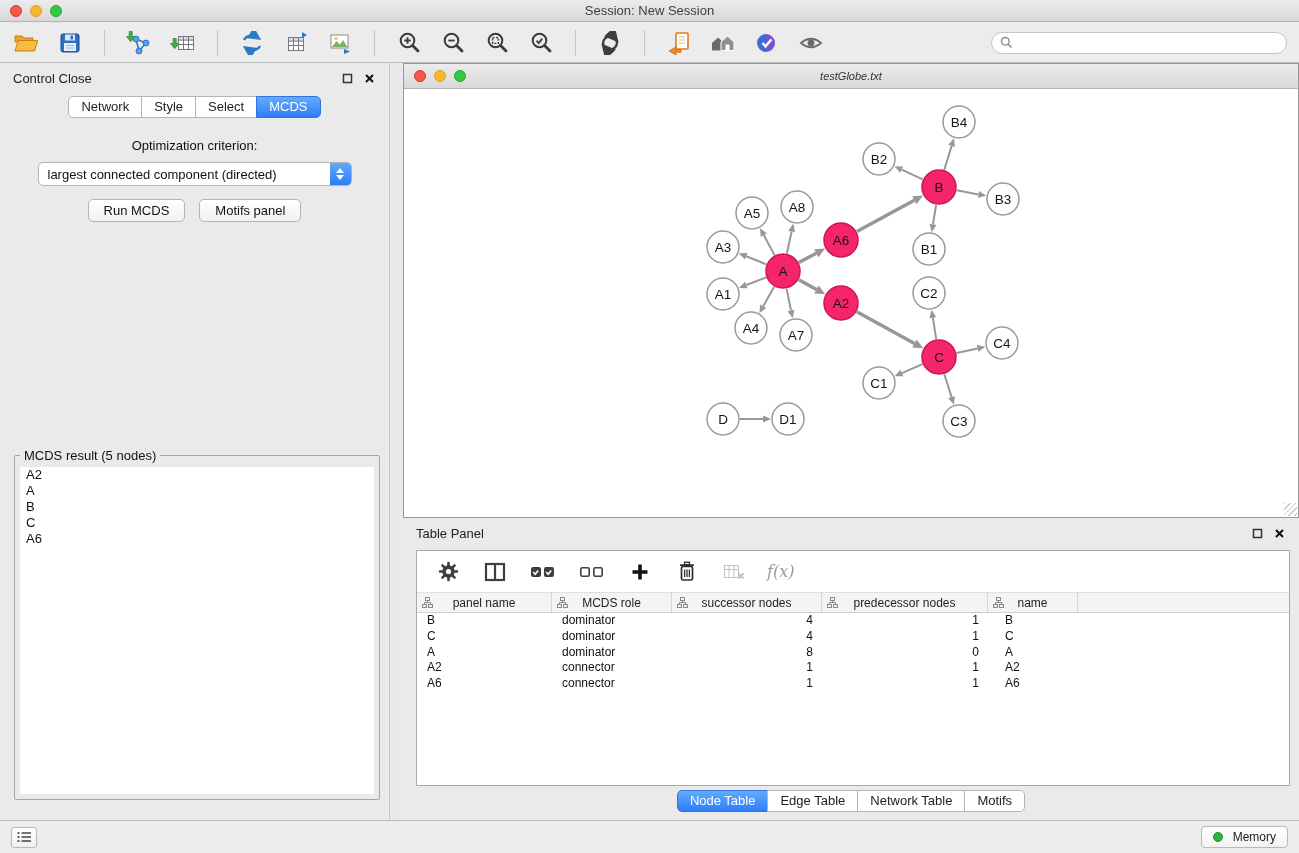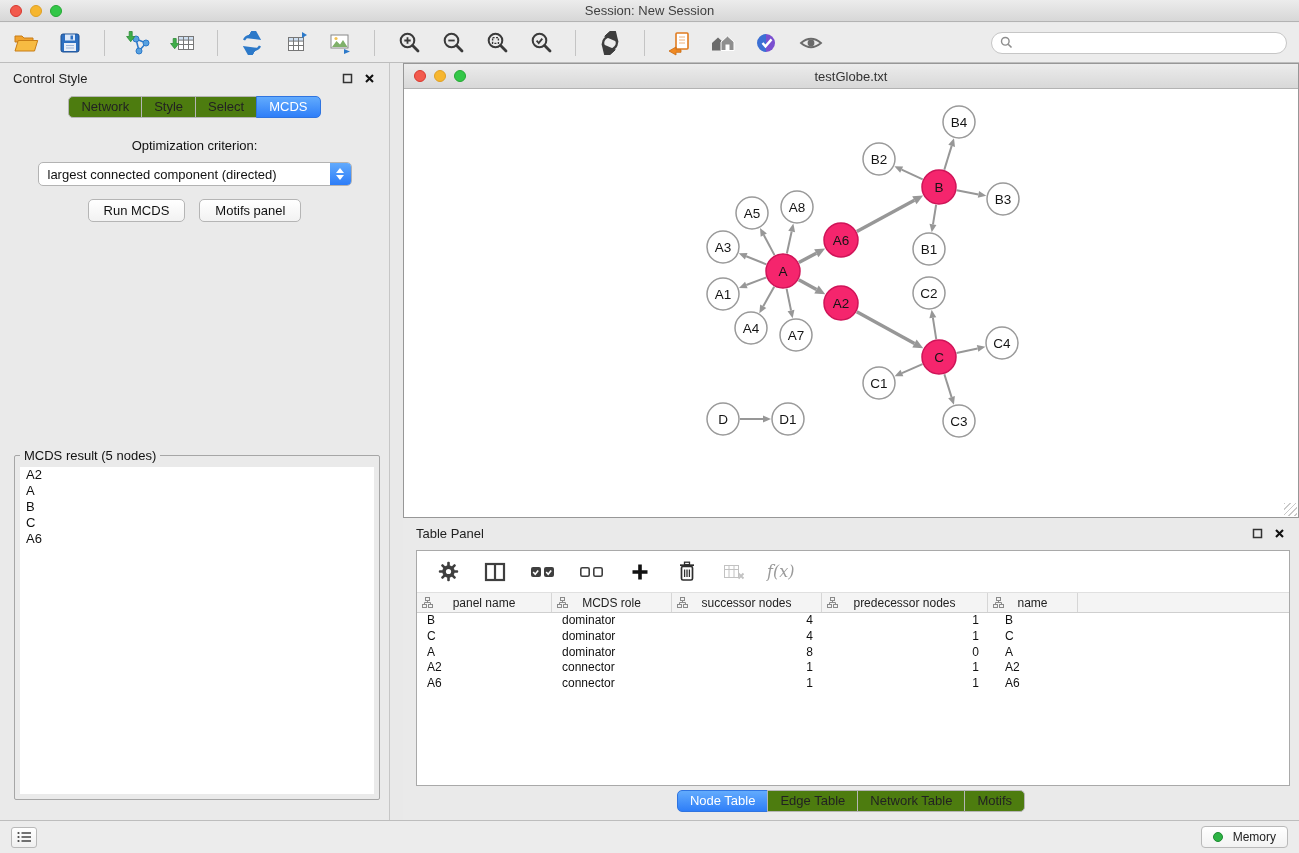--- a/index.html
+++ b/index.html
@@ -28,21 +28,21 @@
 
   
   .control-panel { position:absolute; left:0; top:63px; width:390px; height:757px;
                    background:#eaeaea; border-right:1px solid #c6c6c6; }
   .panel-head { height:30px; display:flex; align-items:center; padding:0 13px; gap:8px; }
   .panel-head .ptitle { font-size:13px; color:#222; }
   .panel-head .spacer { flex:1; }
   .picon { width:14px; height:14px; display:flex; align-items:center; justify-content:center; }
 
   .seg-row { display:flex; justify-content:center; margin-top:3px; }
-  .seg { font-size:13px; padding:2px 12px 3px; background:#4d7c0f; border:1px solid #b5b5b5;
+  .seg { font-size:13px; padding:2px 12px 3px; background:#ffffff; border:1px solid #b5b5b5;
          margin-left:-1px; color:#222; }
   .seg:first-child { border-radius:5px 0 0 5px; margin-left:0; }
   .seg:last-child { border-radius:0 5px 5px 0; }
   .seg.active { background:linear-gradient(#62abfd,#2e7ef8); border-color:#2f74e0; color:#fff; }
 
   .opt-label { text-align:center; font-size:13px; margin-top:20px; color:#111; }
   .combo { position:relative; width:314px; height:24px; margin:9px auto 0; background:#fff;
            border:1px solid #b3b3b3; border-radius:5px; font-size:13px; display:flex; align-items:center;
            padding:0 26px 0 9px; color:#111; }
   .combo .stepper { position:absolute; right:0px; top:0px; bottom:0px; width:21px;
@@ -58,21 +58,21 @@
   .result-group { position:absolute; left:14px; top:392px; width:366px; height:345px;
                   border:1px solid #a6a6a6; border-radius:2px; }
   .result-legend { position:absolute; top:-8px; left:5px; background:#eaeaea; padding:0 4px; font-size:13px; color:#111; }
   .result-list { position:absolute; left:5px; right:5px; top:11px; bottom:5px; background:#fff; overflow:hidden; }
   .result-item { font-size:13px; line-height:16px; padding-left:6px; color:#111; }
 
   
   .net-window { position:absolute; left:403px; top:63px; width:896px; height:455px;
                 background:#fff; border:1px solid #979797; }
   .net-titlebar { height:25px; background:linear-gradient(#ececec,#d8d8d8); border-bottom:1px solid #b3b3b3; position:relative; }
-  .net-titlebar .title { text-align:center; font-size:13px; line-height:25px; color:#333; }
+  .net-titlebar .title { text-align:center; font-size:11px; line-height:25px; color:#333;font-style:italic; }
   .net-titlebar .tl { top:6px; }
   .net-canvas { position:absolute; left:0; right:0; top:26px; bottom:0; background:#fff; overflow:hidden;padding-left:13px; }
   .resize-grip { position:absolute; right:1px; bottom:1px; width:13px; height:13px;
                  background:repeating-linear-gradient(135deg,#c9c9c9 0 1px,transparent 1px 4px); }
 
   
   .table-panel { position:absolute; left:403px; top:518px; width:896px; height:302px; background:#eaeaea; }
   .table-inner { position:absolute; left:13px; right:9px; top:32px; height:236px; background:#fff; border:1px solid #a9a9a9; }
   .tp-toolbar { height:42px; display:flex; align-items:center; gap:19px; padding:0 17px; border-bottom:1px solid #e0e0e0; }
   .fx { font-family:"DejaVu Serif", serif; font-style:italic; font-size:16px; color:#9a9a9a; }
@@ -253,21 +253,21 @@
       <svg width="13" height="13" viewBox="0 0 13 13">
           <circle cx="5.3" cy="5.3" r="3.8" fill="none" stroke="#8d8d8d" stroke-width="1.4"></circle>
           <line x1="8.2" y1="8.2" x2="11.5" y2="11.5" stroke="#8d8d8d" stroke-width="1.6"></line>
         </svg>
       <input type="text" placeholder="" style="">
     </div>
   </div>
 
   <div class="control-panel">
     <div class="panel-head">
-      <span class="ptitle">Control Style</span>
+      <span class="ptitle">Control Close</span>
       <span class="spacer"></span>
       <span class="picon">
           <svg width="11" height="11" viewBox="0 0 11 11">
             <rect x="1.5" y="1.5" width="8" height="8" fill="none" stroke="#333" stroke-width="1.5"></rect>
           </svg>
         </span>
       <span class="picon">
           <svg width="11" height="11" viewBox="0 0 11 11">
             <path d="M2 2 L9 9 M9 2 L2 9" stroke="#111" stroke-width="2.1"></path>
           </svg>

